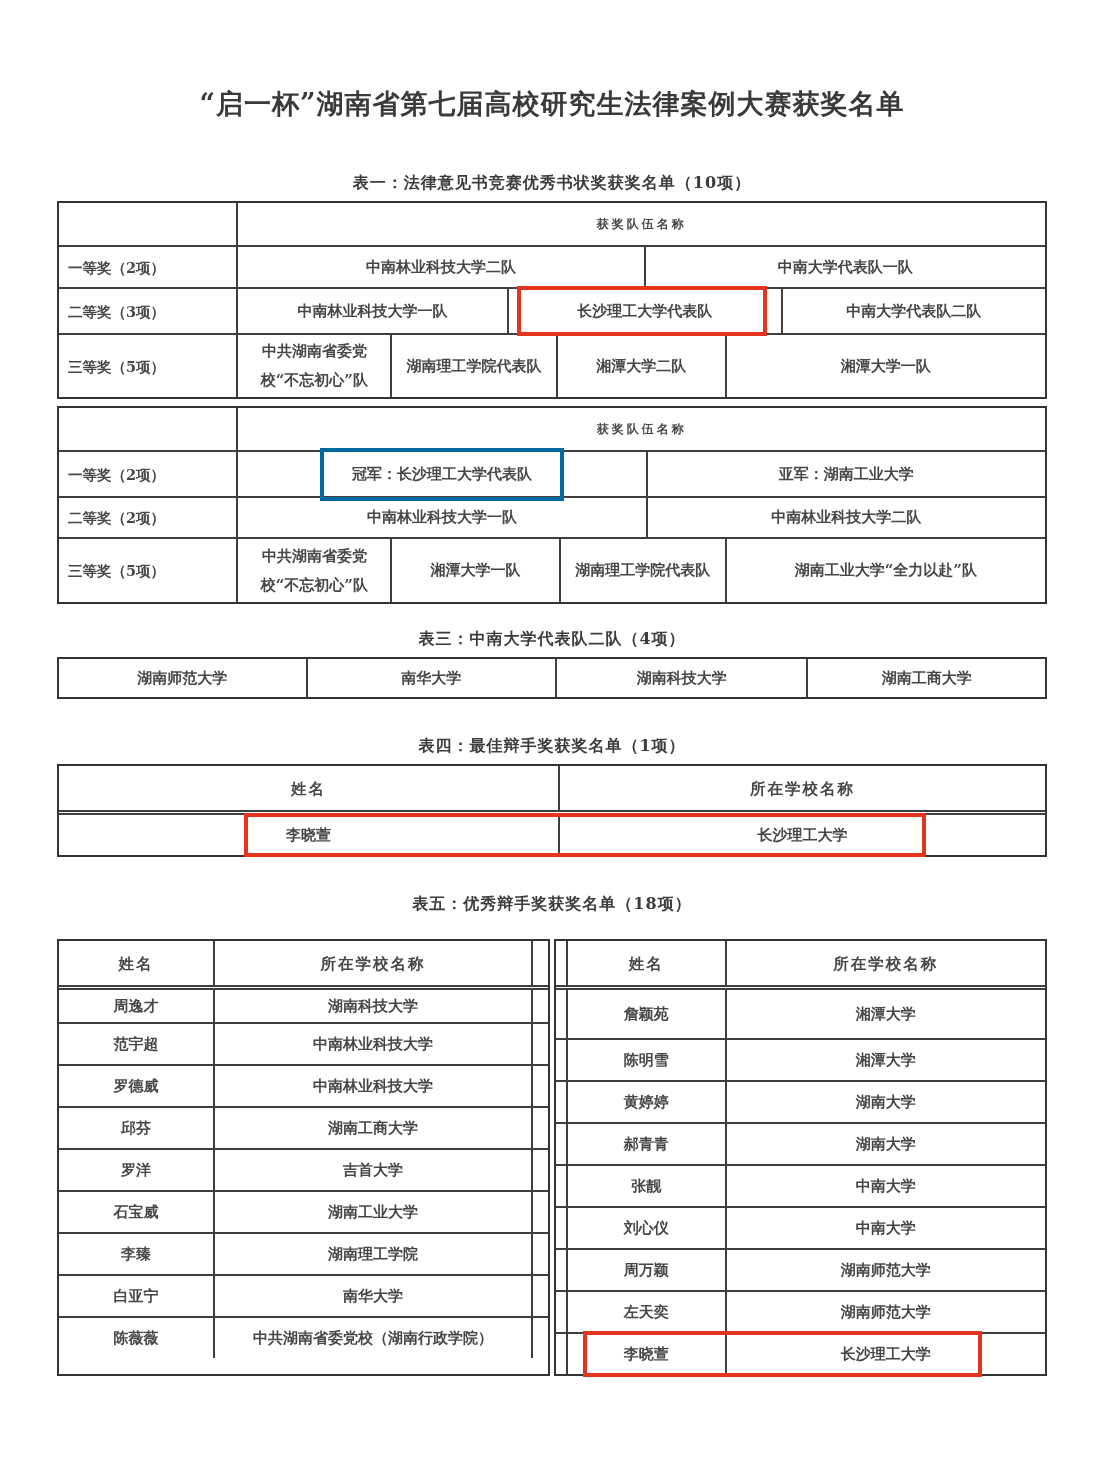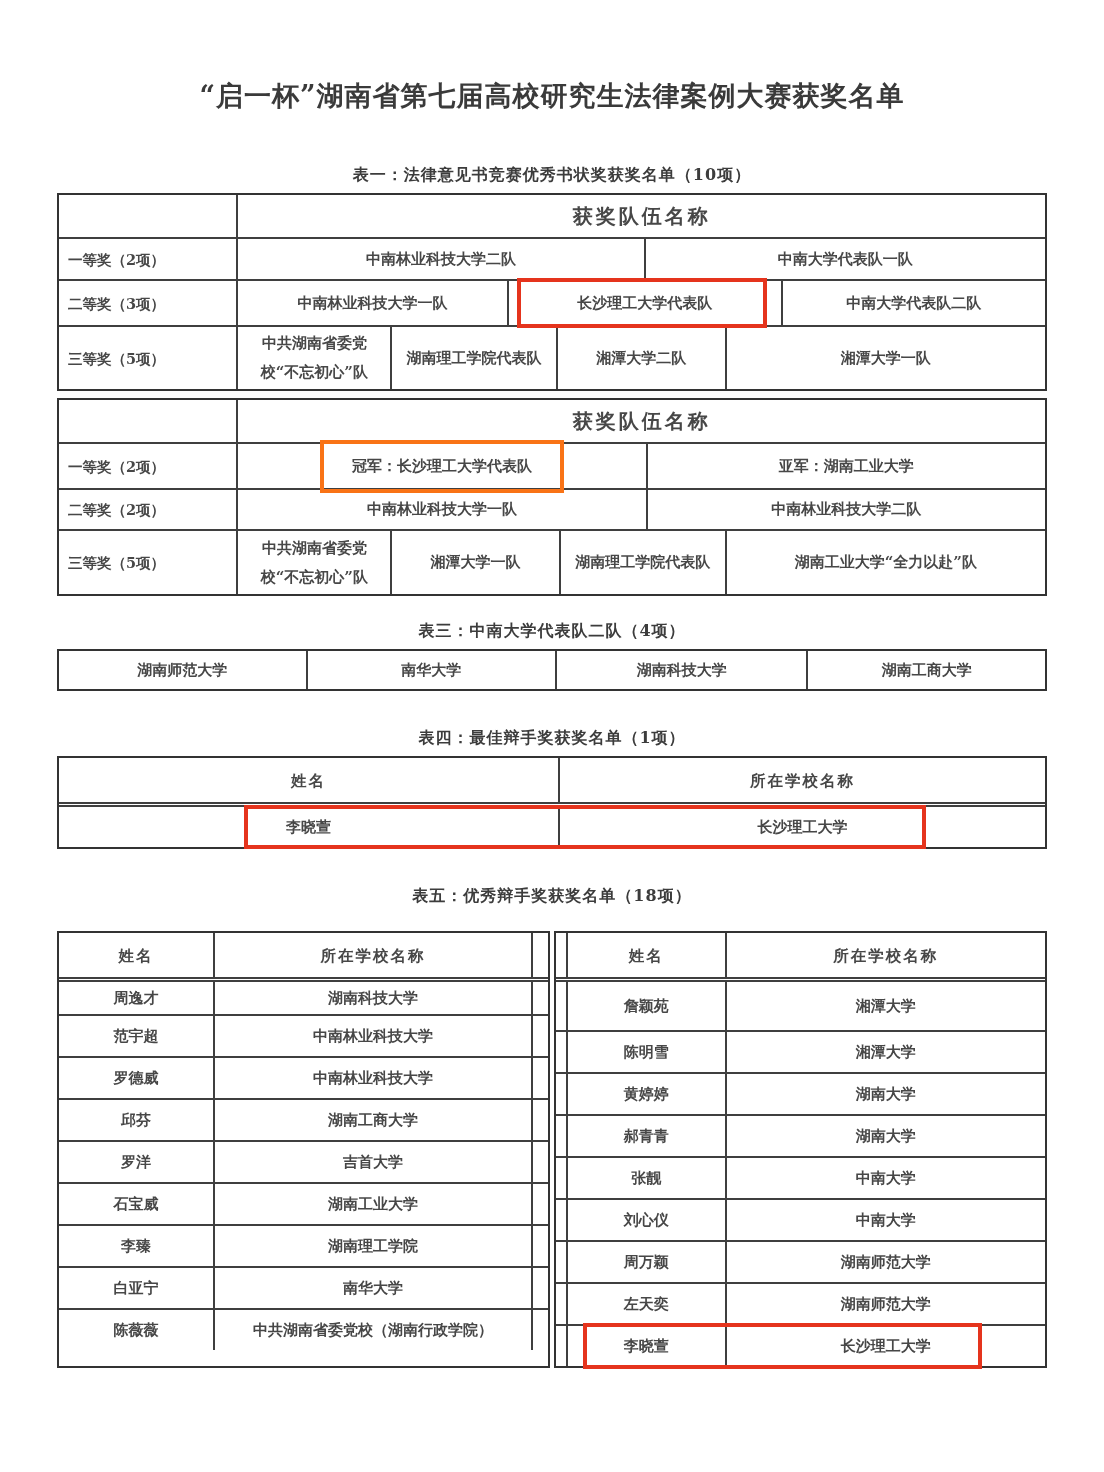--- a/index.html
+++ b/index.html
@@ -1,50 +1,50 @@
 <!DOCTYPE html>
 <html><head>
 <meta charset="utf-8">
 <style>
   html,body{margin:0;padding:0;}
   body{
     width:1104px;height:1472px;background:#ffffff;
     font-family:"DejaVu Serif","Liberation Serif",serif;
     color:#464646;
   }
-  .content{width:990px;margin:0 auto;}
+  .content{width:990px;margin:8px auto;}
   .title{
     padding-top:78px;text-align:center;font-size:27px;font-weight:700;
     color:#3a3a3a;letter-spacing:1px;line-height:36px;
   }
   .caption{
     text-align:center;font-size:16px;font-weight:700;color:#3c3c3c;
     letter-spacing:1px;line-height:22px;
   }
   .tbl{border:2.5px solid #333333;}
   .trow{display:flex;align-items:stretch;}
   .trow + .trow{border-top:2px solid #3f3f3f;}
   .trow.dblb{border-bottom:5px double #3f3f3f;}
   .trow.dblb + .trow{border-top:none;}
   .cell{
     display:flex;align-items:center;justify-content:center;
     text-align:center;font-size:15px;font-weight:600;color:#474747;
     box-sizing:border-box;padding:0 14px;line-height:29px;
   }
   .cell + .cell{border-left:2px solid #3f3f3f;}
   .award{justify-content:flex-start;padding:0 0 0 9px;font-size:14.5px;}
-  .hdr{font-size:20px;letter-spacing:3px;}
+  .hdr{font-size:12px;letter-spacing:3px;}
   .hdr2{font-size:15.5px;letter-spacing:2px;}
   .rel{position:relative;}
   .hl{
     position:absolute;border:4px solid #e5341d;pointer-events:none;
     z-index:3;display:block;
   }
   .redspan{
-    display:inline-block;border:4px solid #f97316;padding:8px 28px;
+    display:inline-block;border:4px solid #0369a1;padding:8px 28px;
   }
   .t5wrap{display:flex;gap:4px;}
   .t5sub{flex:1;}
 </style>
 </head>
 <body>
 
 <div class="content">
 
   <div class="title">“启一杯”湖南省第七届高校研究生法律案例大赛获奖名单</div>

